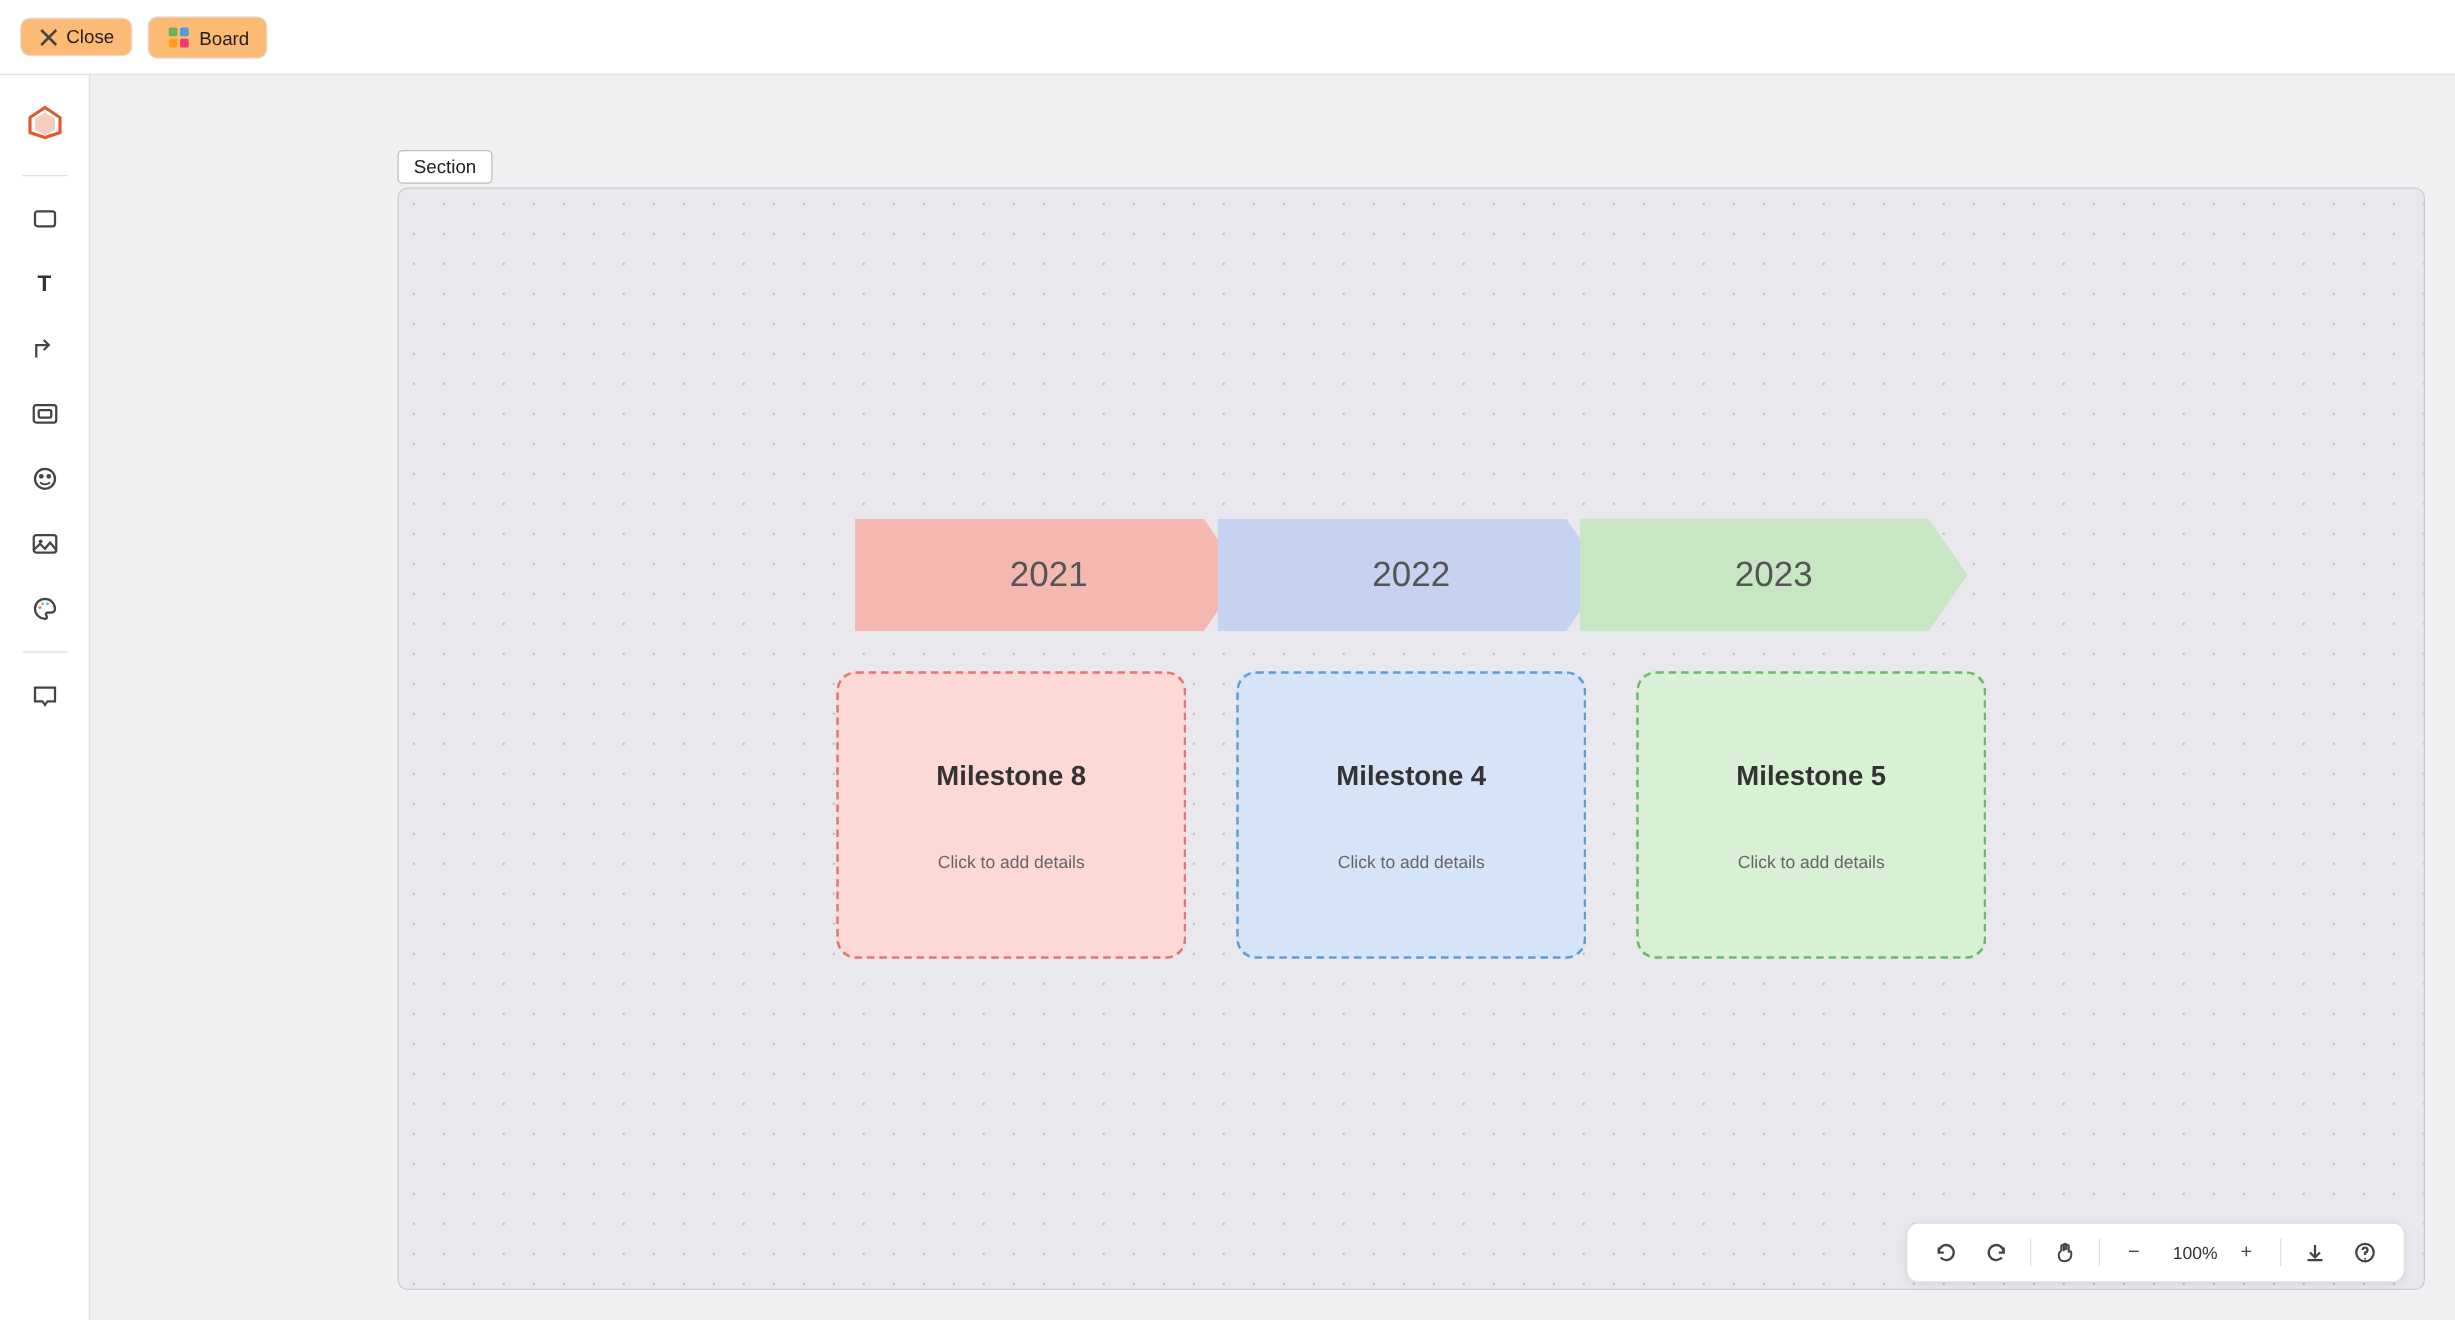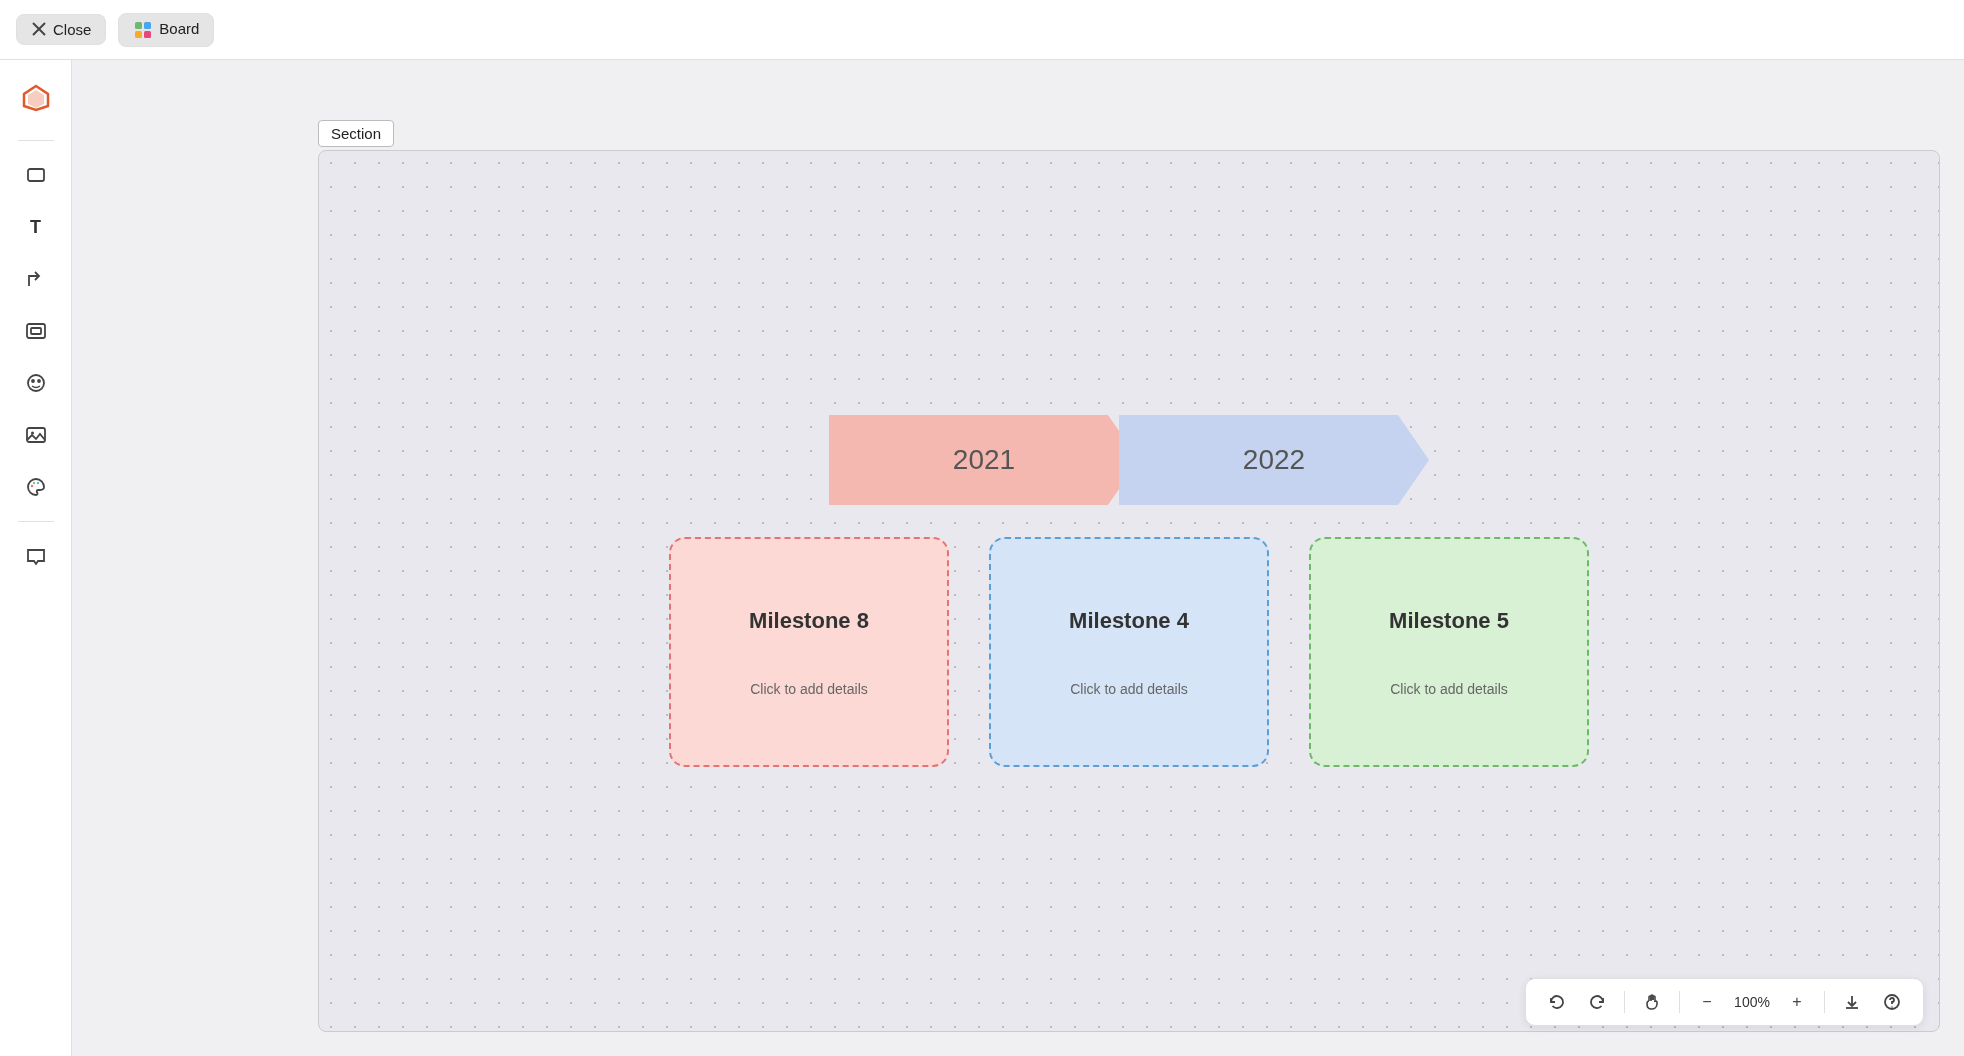--- a/index.html
+++ b/index.html
@@ -19,26 +19,26 @@
       background: #fff;
       border-bottom: 1px solid #e0e0e0;
       display: flex;
       align-items: center;
       padding: 0 16px;
       gap: 12px;
       flex-shrink: 0;
     }
     .top-bar-btn {
       display: flex;
-      align-items: flex-start;
+      align-items: flex-end;
       gap: 6px;
       padding: 6px 14px;
       border-radius: 8px;
       border: 1px solid #e0e0e0;
-      background: #e5e5e5;
+      background: #fdba74;
       cursor: pointer;
       font-size: 15px;
       color: #222;
     }
     .close-icon-svg { width: 16px; height: 16px; }
     .board-icon-svg { width: 20px; height: 20px; }
 
     
     .main-area {
       flex: 1;
@@ -230,21 +230,21 @@
       cursor: pointer;
       color: #444;
       font-size: 16px;
       background: none;
       border: none;
     }
     .zoom-text {
       font-size: 14px;
       color: #333;
       min-width: 44px;
-      text-align: center;
+      text-align: right;
     }
     .bottom-bar-divider {
       width: 1px;
       height: 22px;
       background: #e0e0e0;
       margin: 0 4px;
     }
 
     
     .toolbar-logo {
@@ -356,20 +356,23 @@
 
     <div class="whiteboard">
 
       <div class="arrows-row">
         <div class="arrow-shape arrow-2021">
           <span>2021</span>
         </div>
         <div class="arrow-shape arrow-2022">
           <span>2022</span>
         </div>
+        <div class="arrow-shape arrow-2023">
+          <span>2023</span>
+        </div>
       </div>
 
       <div class="milestones-row">
         <div class="milestone-card milestone-card-pink">
           <div class="milestone-title">Milestone 8</div>
           <div class="milestone-subtitle">Click to add details</div>
         </div>
         <div class="milestone-card milestone-card-blue">
           <div class="milestone-title">Milestone 4</div>
           <div class="milestone-subtitle">Click to add details</div>

